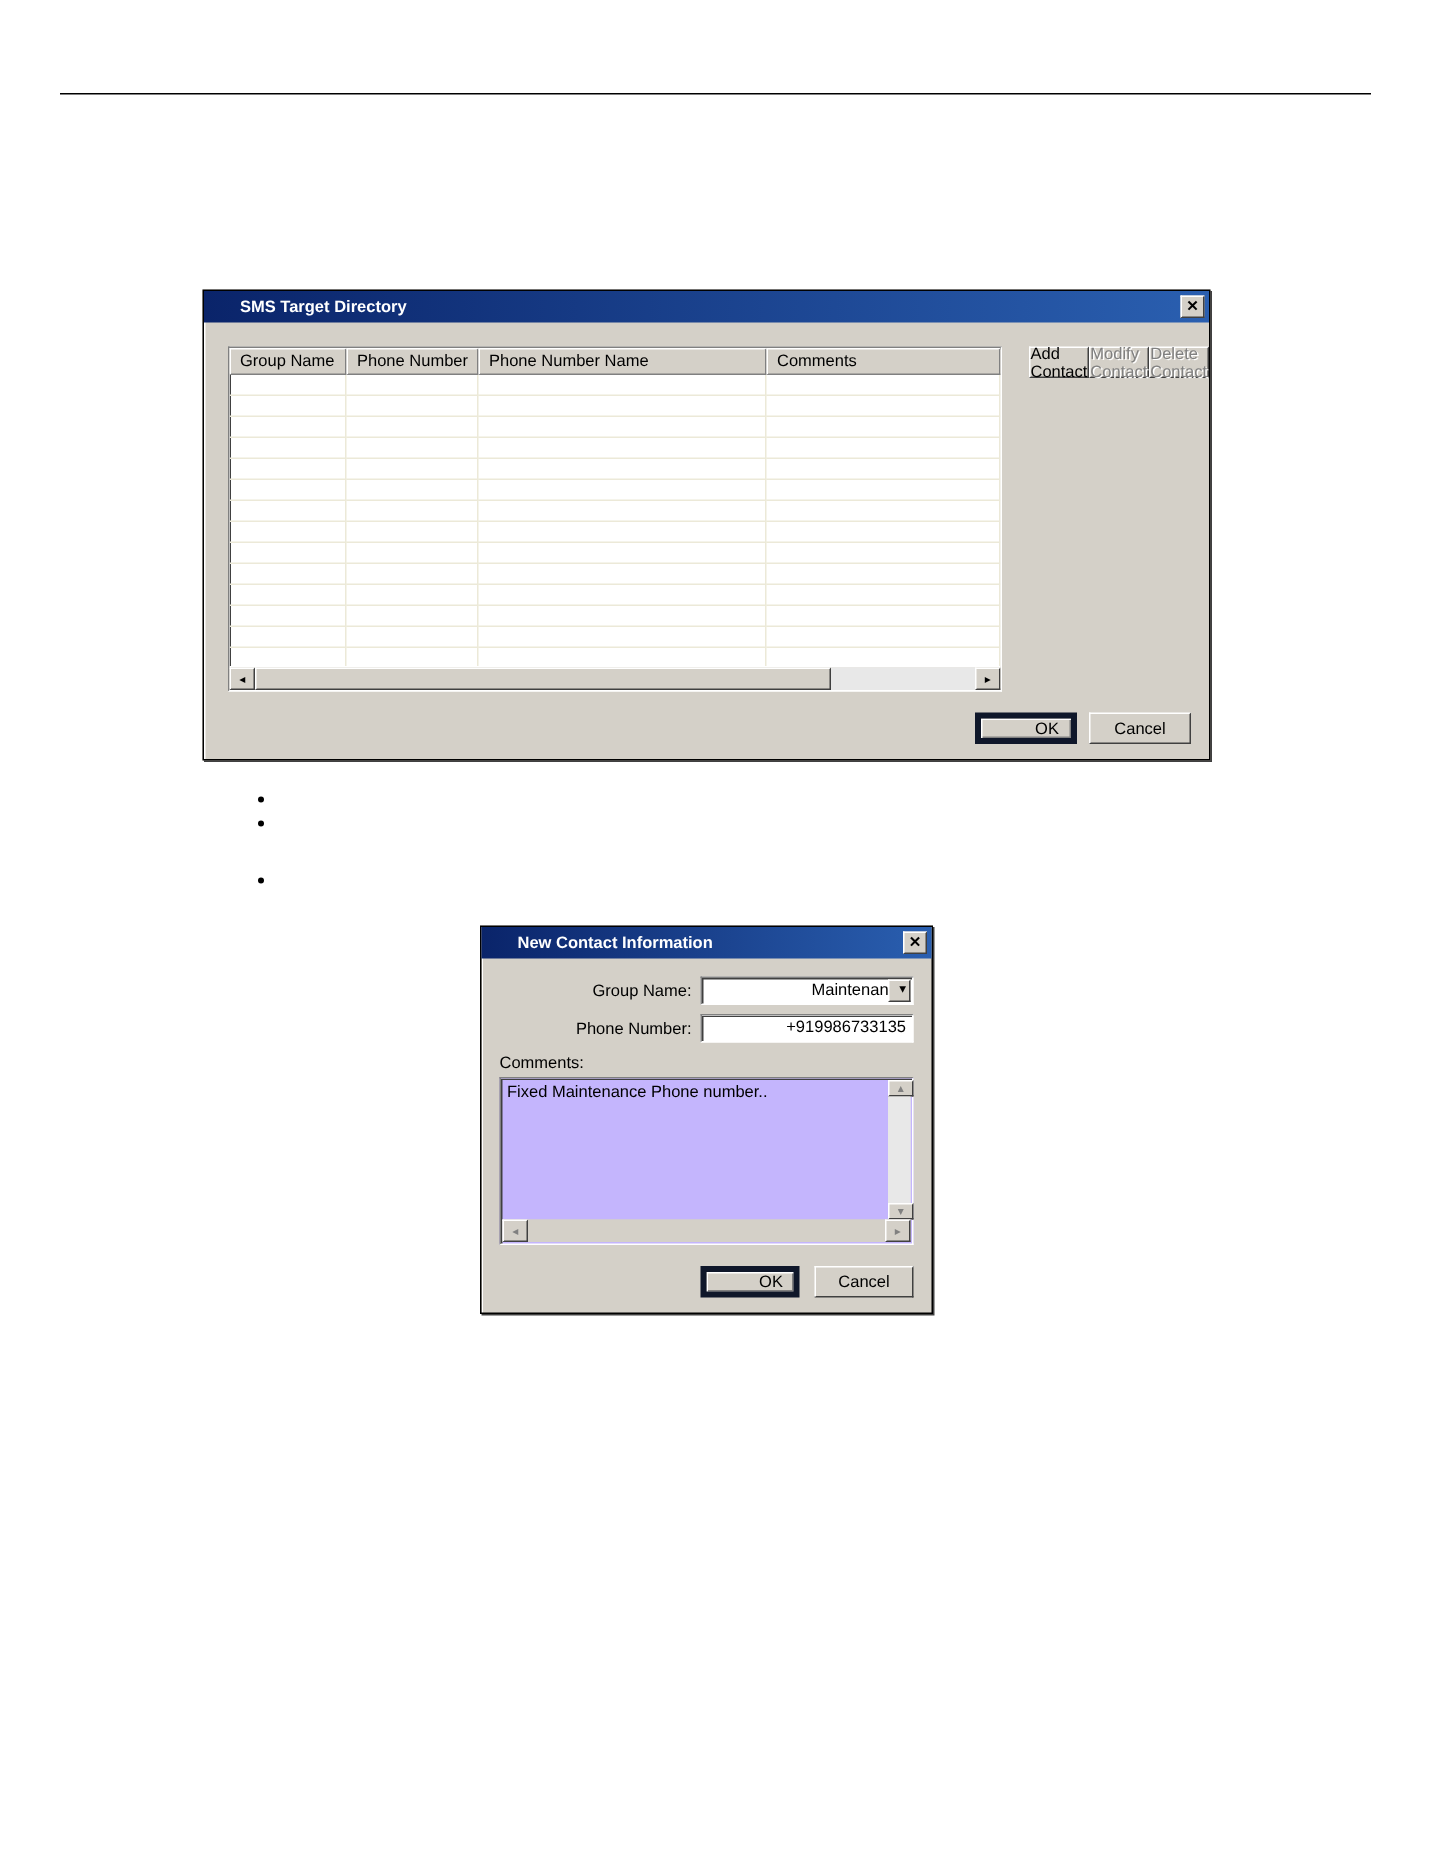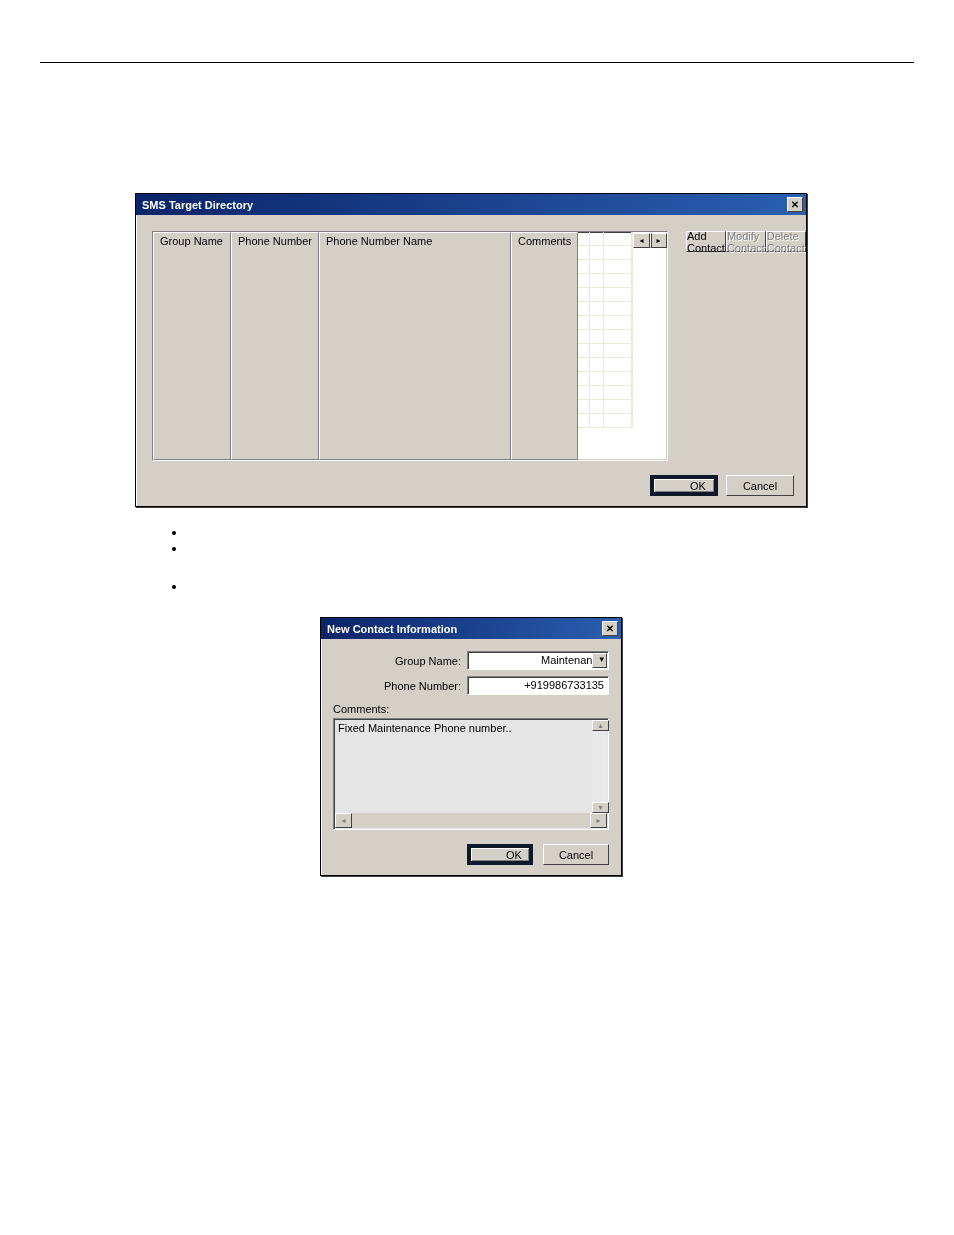--- a/index.html
+++ b/index.html
@@ -27,21 +27,21 @@
     background: #d4d0c8;
     border: 1px solid #000;
     box-shadow: 1px 1px 0 #404040, inset 1px 1px 0 #fff;
     box-sizing: border-box;
   }
   .titlebar {
     background: linear-gradient(to right, #0a246a, #2a5fb0);
     color: #fff;
     font-weight: bold;
     font-size: 11px;
-    padding: 3px 3px 3px 6px;
+    padding: 3px 3px 3px 24px;
     display: flex;
     justify-content: space-between;
     align-items: center;
   }
   .titlebar .close-btn {
     width: 14px;
     height: 13px;
     background: #d4d0c8;
     border-top: 1px solid #fff;
     border-left: 1px solid #fff;
@@ -69,21 +69,21 @@
   }
   .grid {
     flex: 1;
     background: #fff;
     border: 1px solid #808080;
     border-right-color: #fff;
     border-bottom-color: #fff;
     box-shadow: inset 1px 1px 0 #404040, inset -1px -1px 0 #d4d0c8;
     height: 228px;
     display: flex;
-    flex-direction: row;
+    flex-direction: column;
     overflow: hidden;
   }
   .grid-header {
     display: flex;
     background: #d4d0c8;
   }
   .grid-header div {
     font-size: 11px;
     padding: 2px 6px;
     border-top: 1px solid #fff;
@@ -243,21 +243,21 @@
   .field.disabled {
     background: #d4d0c8;
   }
   .field.disabled::before { color:#808080; }
   .comments-label {
     font-size: 11px;
     margin-top: 8px;
     margin-bottom: 3px;
   }
   .comments-box {
-    background: #e5e5e5;
+    background: #c4b5fd;
     border-top: 1px solid #808080;
     border-left: 1px solid #808080;
     border-right: 1px solid #fff;
     border-bottom: 1px solid #fff;
     box-shadow: inset 1px 1px 0 #404040;
     height: 112px;
     padding: 3px 18px 3px 4px;
     font-size: 11px;
     position: relative;
     box-sizing: border-box;

